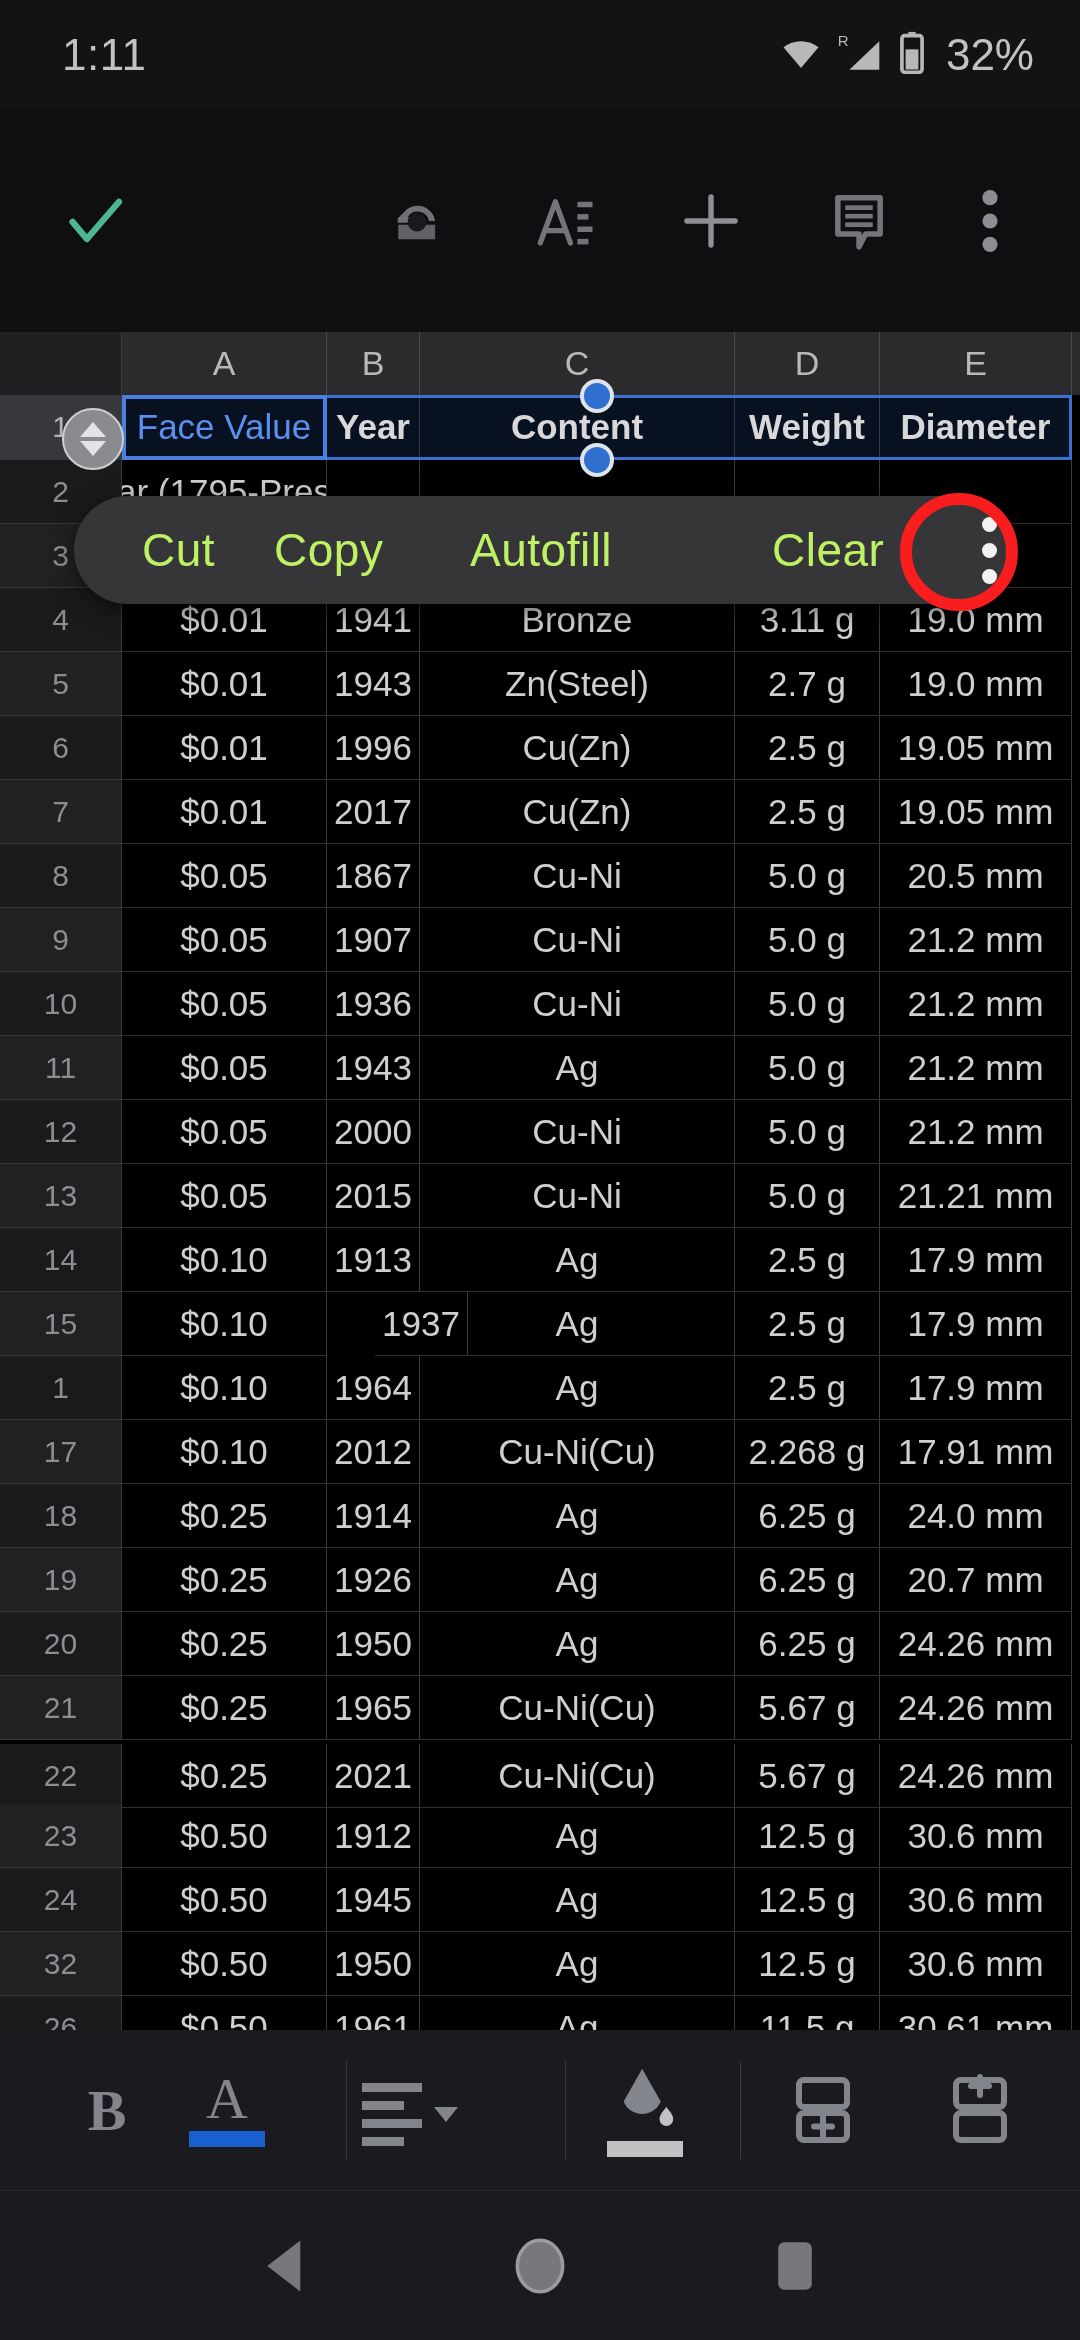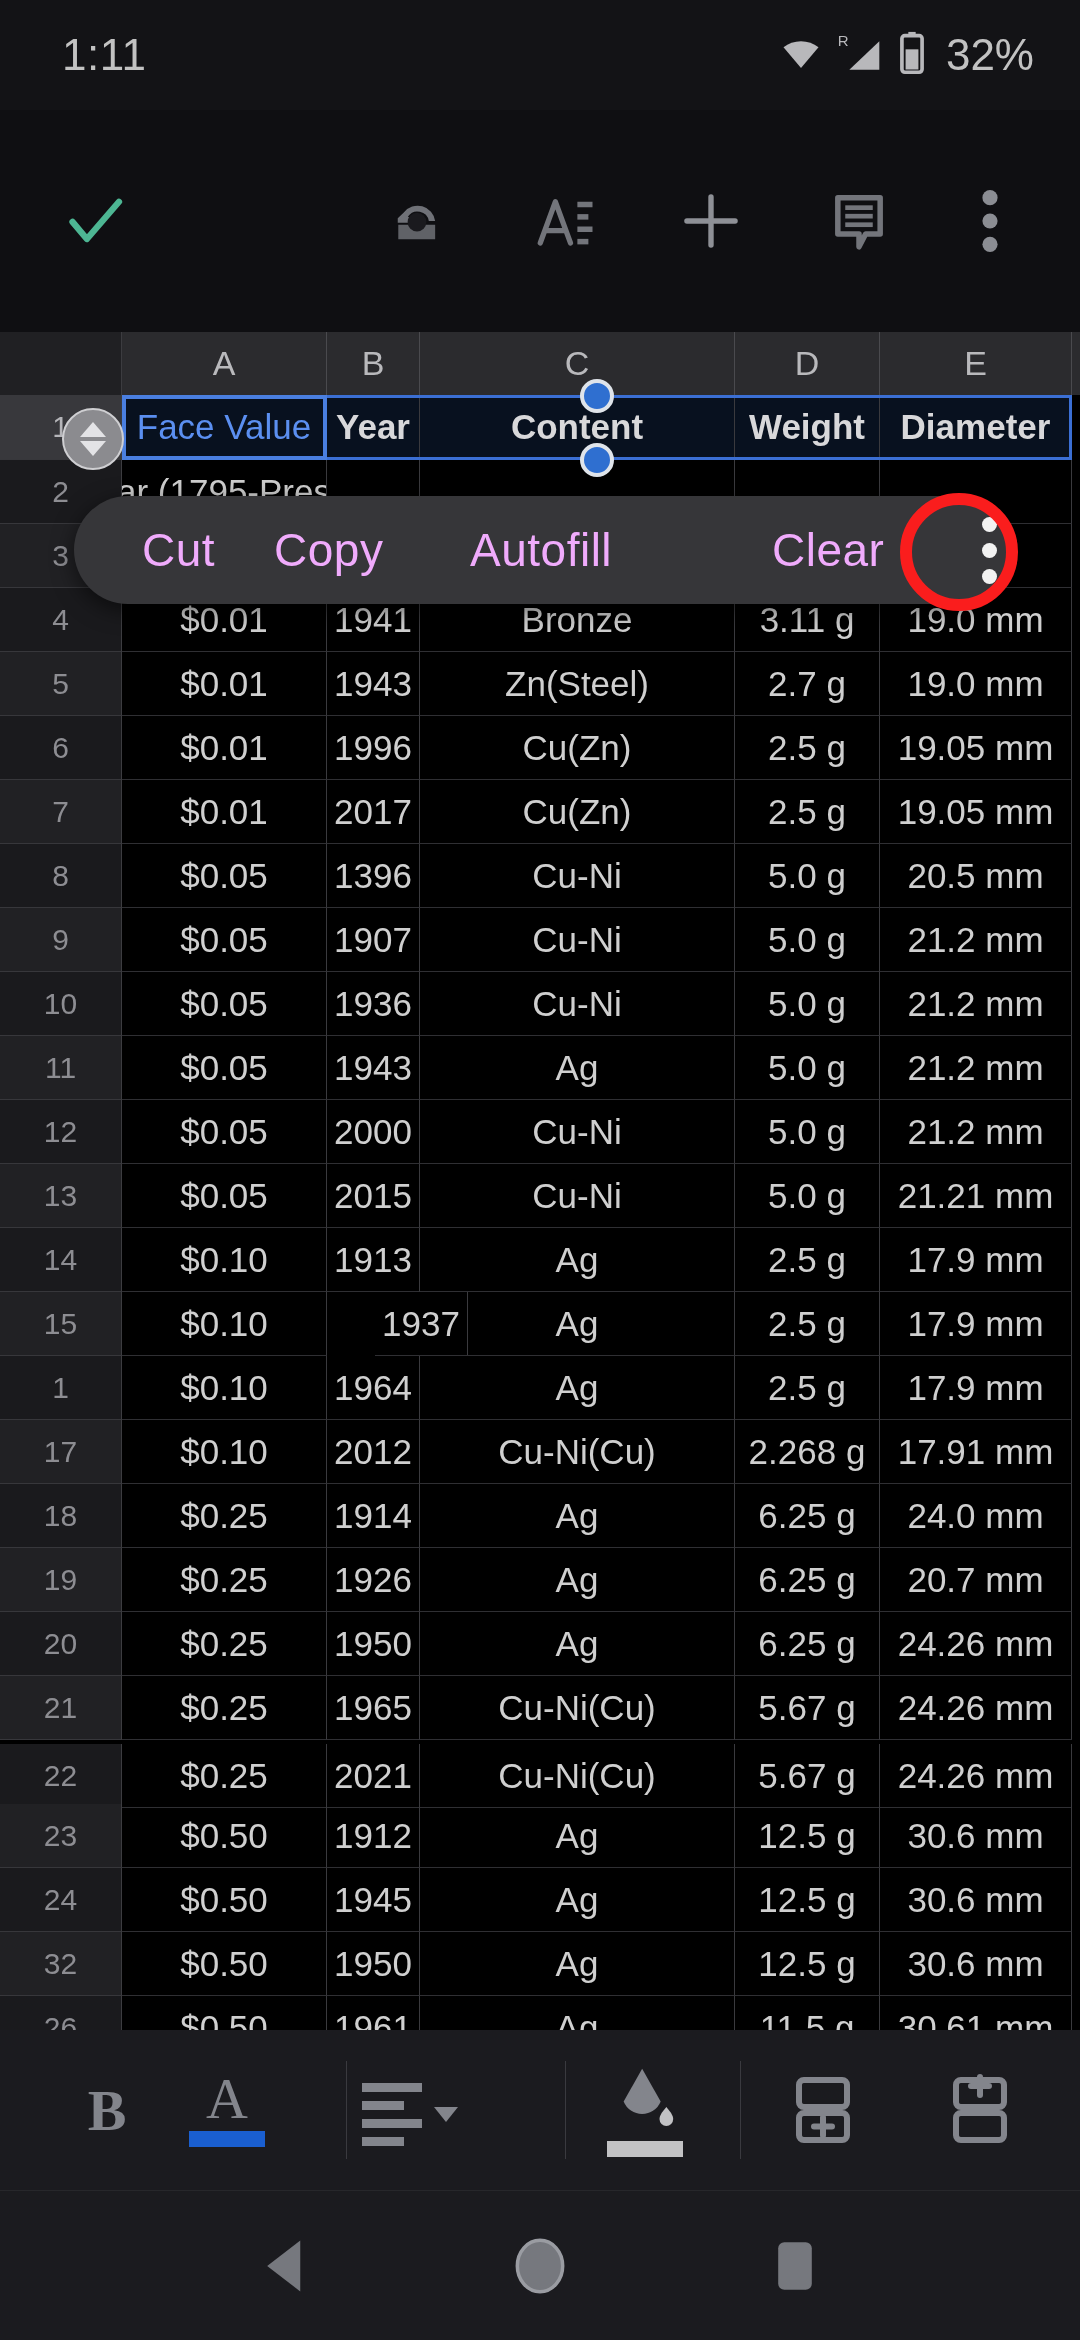--- a/index.html
+++ b/index.html
@@ -105,21 +105,21 @@
   .tri-down { width:0;height:0;border-left:13px solid transparent;border-right:13px solid transparent;border-top:15px solid #e3e3e6; }
 
   
   #context-menu {
     position:absolute; left:74px; top:496px; width:936px; height:108px;
     background:#363639; border-radius:54px;
     display:flex; align-items:center; z-index:60;
     box-shadow:0 6px 22px rgba(0,0,0,.55);
   }
   .cm-item {
-    font-size:46px; color:#f0abfc; letter-spacing:.5px;
+    font-size:46px; color:#bef264; letter-spacing:.5px;
   }
   #cm-cut { position:absolute; left:68px; }
   #cm-copy { position:absolute; left:200px; }
   #cm-autofill { position:absolute; left:396px; }
   #cm-clear { position:absolute; left:698px; }
   #cm-more {
     position:absolute; left:893px; top:50%; transform:translateY(-50%);
     width:44px; height:74px;
     display:flex; flex-direction:column; align-items:center; justify-content:center; gap:11px;
   }
@@ -313,21 +313,21 @@
         <div class="rownum rn-darker">7</div>
         <div class="cell" style="left: 122px; width: 205px;">$0.01</div>
         <div class="cell" style="left: 327px; width: 93px;">2017</div>
         <div class="cell" style="left: 420px; width: 315px;">Cu(Zn)</div>
         <div class="cell" style="left: 735px; width: 145px;">2.5 g</div>
         <div class="cell" style="left: 880px; width: 192px;">19.05 mm</div>
       </div>
       <div class="rowline" style="top: 512px;">
         <div class="rownum rn-dark">8</div>
         <div class="cell" style="left: 122px; width: 205px;">$0.05</div>
-        <div class="cell" style="left: 327px; width: 93px;">1396</div>
+        <div class="cell" style="left: 327px; width: 93px;">1867</div>
         <div class="cell" style="left: 420px; width: 315px;">Cu-Ni</div>
         <div class="cell" style="left: 735px; width: 145px;">5.0 g</div>
         <div class="cell" style="left: 880px; width: 192px;">20.5 mm</div>
       </div>
       <div class="rowline" style="top: 576px;">
         <div class="rownum rn-darker">9</div>
         <div class="cell" style="left: 122px; width: 205px;">$0.05</div>
         <div class="cell" style="left: 327px; width: 93px;">1907</div>
         <div class="cell" style="left: 420px; width: 315px;">Cu-Ni</div>
         <div class="cell" style="left: 735px; width: 145px;">5.0 g</div>

